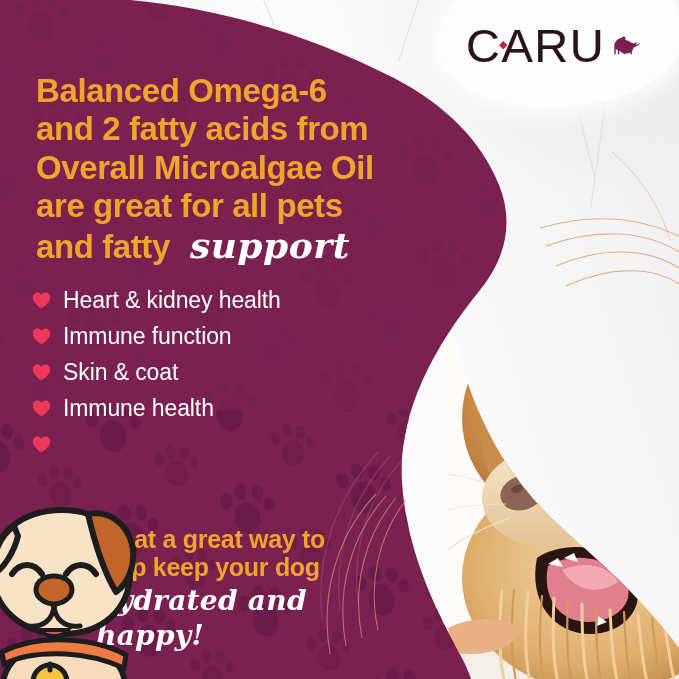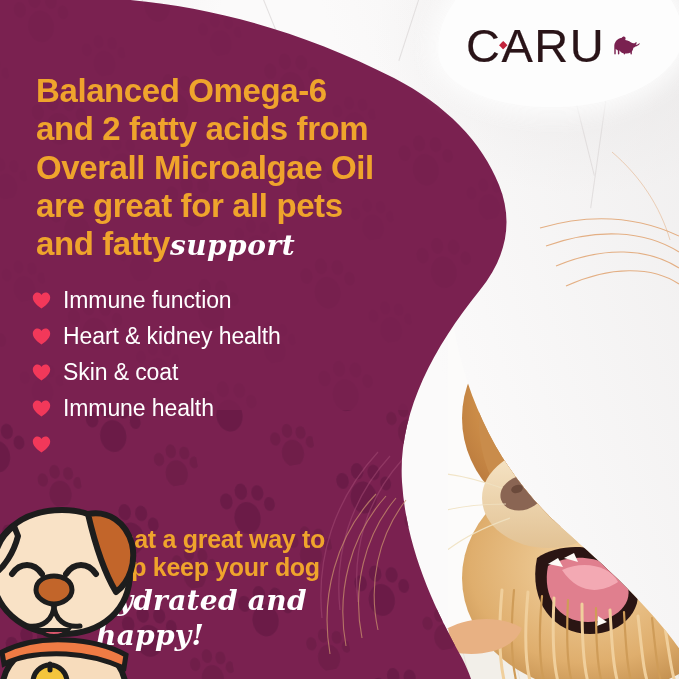--- a/index.html
+++ b/index.html
@@ -79,23 +79,23 @@
   .headline{
     position:absolute;left:36px;top:72px;width:400px;
     color:#efa42c;
     font-size:33px;line-height:1.16;
     font-weight:700;letter-spacing:-0.4px;
   }
   .headline .script{
     font-family:"DejaVu Serif", serif;
     font-style:italic;font-weight:700;
     color:#ffffff;
-    font-size:28px;
+    font-size:36px;
     letter-spacing:0.5px;
-    margin-left:0;
+    margin-left:20px;
   }
 
   
   .benefits{
     position:absolute;left:32px;top:282px;width:380px;
   }
   .benefit{
     display:flex;align-items:center;gap:12px;height:36px;
   }
   .heart-bullet{
@@ -340,27 +340,27 @@
     <div>
       <span>and fatty</span><span class="script">support</span>
     </div>
   </div>
 
   <div class="benefits">
     <div class="benefit">
       <svg class="heart-bullet" viewBox="0 0 24 22">
           <path fill="#f2385a" d="M12,21 C12,21 1,14.2 1,7.4 C1,3.6 3.8,1 7.1,1 C9.3,1 11.1,2.2 12,4 C12.9,2.2 14.7,1 16.9,1 C20.2,1 23,3.6 23,7.4 C23,14.2 12,21 12,21 Z"></path>
         </svg>
-      <div class="benefit-label">Immune function</div>
+      <div class="benefit-label">Heart &amp; kidney health</div>
     </div>
     <div class="benefit">
       <svg class="heart-bullet" viewBox="0 0 24 22">
           <path fill="#f2385a" d="M12,21 C12,21 1,14.2 1,7.4 C1,3.6 3.8,1 7.1,1 C9.3,1 11.1,2.2 12,4 C12.9,2.2 14.7,1 16.9,1 C20.2,1 23,3.6 23,7.4 C23,14.2 12,21 12,21 Z"></path>
         </svg>
-      <div class="benefit-label">Heart &amp; kidney health</div>
+      <div class="benefit-label">Immune function</div>
     </div>
     <div class="benefit">
       <svg class="heart-bullet" viewBox="0 0 24 22">
           <path fill="#f2385a" d="M12,21 C12,21 1,14.2 1,7.4 C1,3.6 3.8,1 7.1,1 C9.3,1 11.1,2.2 12,4 C12.9,2.2 14.7,1 16.9,1 C20.2,1 23,3.6 23,7.4 C23,14.2 12,21 12,21 Z"></path>
         </svg>
       <div class="benefit-label">Skin &amp; coat</div>
     </div>
     <div class="benefit">
       <svg class="heart-bullet" viewBox="0 0 24 22">
           <path fill="#f2385a" d="M12,21 C12,21 1,14.2 1,7.4 C1,3.6 3.8,1 7.1,1 C9.3,1 11.1,2.2 12,4 C12.9,2.2 14.7,1 16.9,1 C20.2,1 23,3.6 23,7.4 C23,14.2 12,21 12,21 Z"></path>

